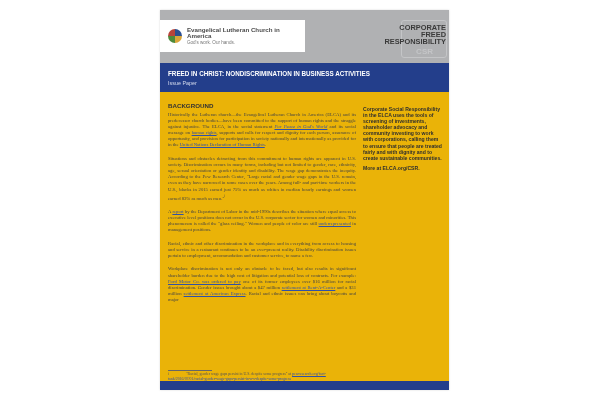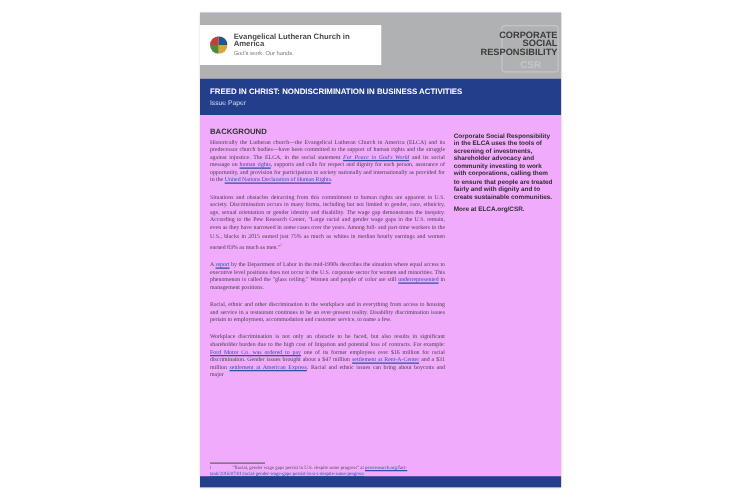--- a/index.html
+++ b/index.html
@@ -1,17 +1,17 @@
 <!DOCTYPE html>
 <html><head>
 <meta charset="utf-8">
 <style>
   html, body { margin:0; padding:0; }
   body { width:600px; height:400px; background:#ffffff; position:relative; overflow:hidden; font-family:"Liberation Serif", serif; }
-  .page { position:absolute; left:160px; top:10px; width:289px; height:380px; background:#f0abfc; box-shadow:0 0 2px rgba(0,0,0,0.15); overflow:hidden; }
+  .page { position:absolute; left:160px; top:10px; width:289px; height:380px; background:#eab308; box-shadow:0 0 2px rgba(0,0,0,0.15); overflow:hidden; }
   .header { position:absolute; left:0; top:0; width:289px; height:53px; background:#b0b1b3; }
   .logo-box { position:absolute; left:0; top:10px; width:145px; height:32px; background:#ffffff; display:flex; align-items:center; }
   .logo-mark { width:14px; height:14px; margin-left:8px; display:grid; grid-template-columns:7px 7px; grid-template-rows:7px 7px; border-radius:50%; overflow:hidden; }
   .logo-mark span { display:block; }
   .logo-text { margin-left:5px; font-family:"Liberation Sans", sans-serif; line-height:1; }
   .logo-name { font-size:6.2px; font-weight:bold; color:#4a4a4a; }
   .logo-tag { font-size:4.6px; color:#777; margin-top:1.5px; }
   .csr-block { position:absolute; right:2px; top:8px; width:76px; height:40px; }
   .csr-bg { position:absolute; right:0; top:2px; width:44px; height:36px; border:1px solid #c4c5c7; border-radius:3px; }
   .csr-bg-text { position:absolute; right:14px; bottom:2px; font-family:"Liberation Sans", sans-serif; font-size:8px; font-weight:bold; color:#c4c5c7; }
@@ -49,21 +49,21 @@
       <div class="logo-text">
         <div class="logo-name">Evangelical Lutheran Church in America</div>
         <div class="logo-tag">God's work. Our hands.</div>
       </div>
     </div>
     <div class="csr-block">
       <div class="csr-bg"></div>
       <div class="csr-bg-text">CSR</div>
       <div class="csr-title">
         <div>CORPORATE</div>
-        <div>SOCIAL</div>
+        <div>FREED</div>
         <div>RESPONSIBILITY</div>
       </div>
     </div>
   </div>
 
   <div class="banner">
     <div class="banner-title">FREED IN CHRIST: NONDISCRIMINATION IN BUSINESS ACTIVITIES</div>
     <div class="banner-sub">Issue Paper</div>
   </div>
 

